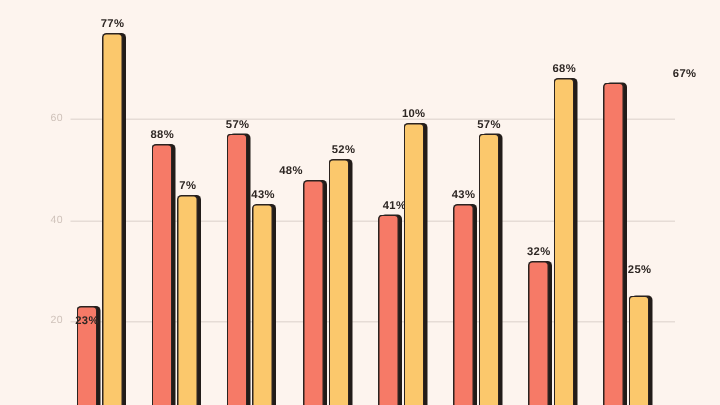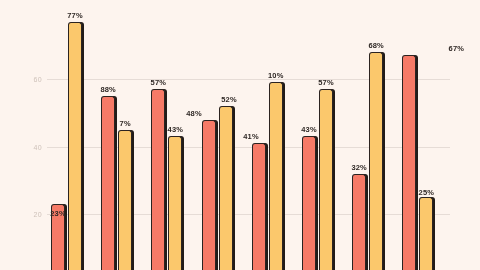--- a/index.html
+++ b/index.html
@@ -99,31 +99,31 @@
         <div class="bar-label" style="left: 125.2px; top: 118.625px;">7%</div>
         <div class="bar red" style="left: 151.4px; top: 89.125px; width: 14px; height: 180.875px;"></div>
         <div class="bar-label" style="left: 158.4px; top: 78.125px;">57%</div>
         <div class="bar yellow" style="left: 168.4px; top: 136.375px; width: 14px; height: 133.625px;"></div>
         <div class="bar-label" style="left: 175.4px; top: 125.375px;">43%</div>
         <div class="bar red" style="left: 201.6px; top: 119.5px; width: 14px; height: 150.5px;"></div>
         <div class="bar-label" style="left: 194px; top: 108.5px;">48%</div>
         <div class="bar yellow" style="left: 218.6px; top: 106px; width: 14px; height: 164px;"></div>
         <div class="bar-label" style="left: 229px; top: 95px;">52%</div>
         <div class="bar red" style="left: 251.8px; top: 143.125px; width: 14px; height: 126.875px;"></div>
-        <div class="bar-label" style="left: 251px; top: 132.125px;">41%</div>
+        <div class="bar-label" style="left: 263px; top: 132.125px;">41%</div>
         <div class="bar yellow" style="left: 268.8px; top: 82.375px; width: 14px; height: 187.625px;"></div>
         <div class="bar-label" style="left: 275.8px; top: 71.375px;">10%</div>
         <div class="bar red" style="left: 302px; top: 136.375px; width: 14px; height: 133.625px;"></div>
         <div class="bar-label" style="left: 309px; top: 125.375px;">43%</div>
         <div class="bar yellow" style="left: 319px; top: 89.125px; width: 14px; height: 180.875px;"></div>
         <div class="bar-label" style="left: 326px; top: 78.125px;">57%</div>
         <div class="bar red" style="left: 352.2px; top: 173.5px; width: 14px; height: 96.5px;"></div>
         <div class="bar-label" style="left: 359.2px; top: 162.5px;">32%</div>
         <div class="bar yellow" style="left: 369.2px; top: 52px; width: 14px; height: 218px;"></div>
         <div class="bar-label" style="left: 376.2px; top: 41px;">68%</div>
         <div class="bar red" style="left: 402.4px; top: 55.375px; width: 14px; height: 214.625px;"></div>
         <div class="bar-label" style="left: 409.4px; top: 44.375px; margin-left: 47px;">67%</div>
         <div class="bar yellow" style="left: 419.4px; top: 197.125px; width: 14px; height: 72.875px;"></div>
-        <div class="bar-label" style="left: 426.4px; top: 188px;">25%</div>
+        <div class="bar-label" style="left: 426.4px; top: 175px;">25%</div>
       </div>
 
   </div>
 </div>
 
 </body></html>

